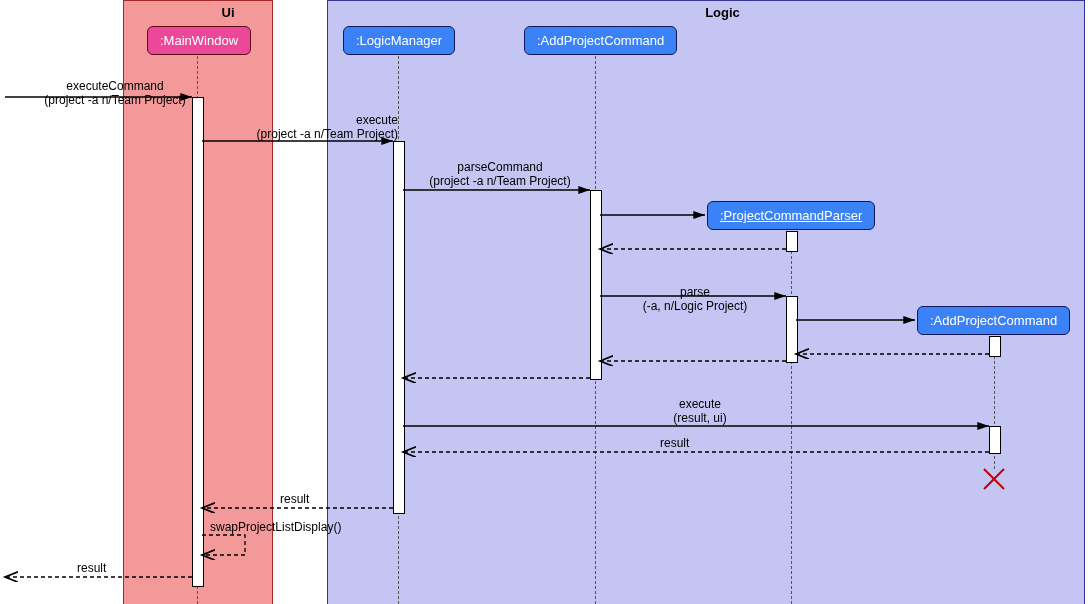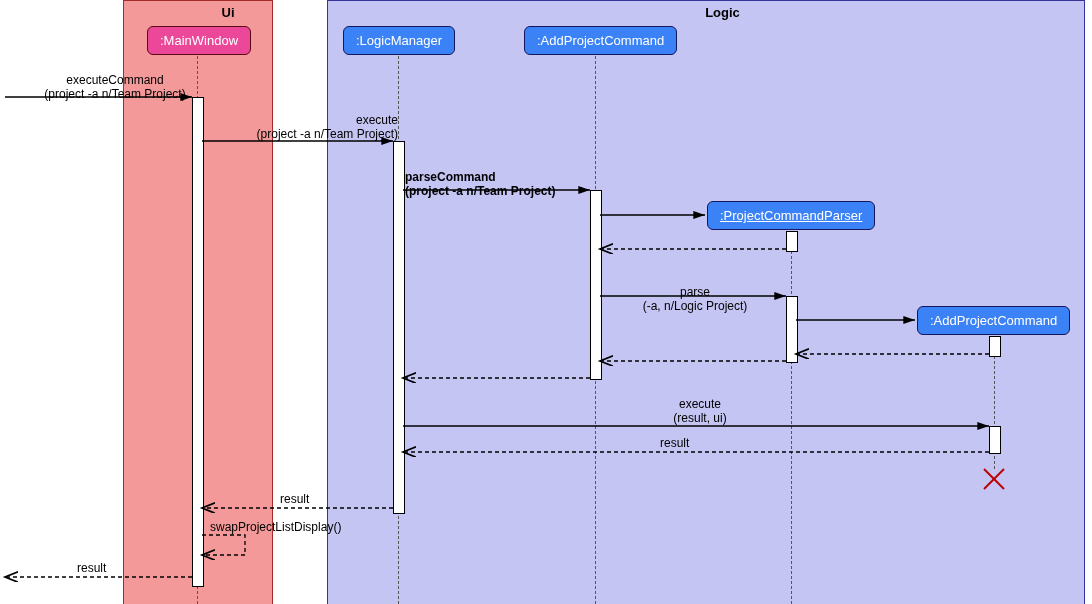--- a/index.html
+++ b/index.html
@@ -91,29 +91,29 @@
 <div class="lifeline" style="left:994px; top:336px; height:133px;"></div>
 
 <div class="activation" style="left:192px; top:97px; width:10px; height:488px;"></div>
 <div class="activation" style="left:393px; top:141px; height:371px; width:10px;"></div>
 <div class="activation" style="left:590px; top:190px; height:188px; width:10px;"></div>
 <div class="activation" style="left:786px; top:231px; height:19px; width:10px;"></div>
 <div class="activation" style="left:786px; top:296px; height:65px; width:10px;"></div>
 <div class="activation" style="left:989px; top:336px; height:19px; width:10px;"></div>
 <div class="activation" style="left:989px; top:426px; height:26px; width:10px;"></div>
 
-<div class="msg-label" style="left:30px; top:74px; width:170px;">
+<div class="msg-label" style="left:30px; top:80px; width:170px;">
   <span>executeCommand</span><br>
   <span>(project -a n/Team Project)</span>
 </div>
 <div class="msg-label" style="left:208px; top:114px; width:190px; text-align:right;">
   <span>execute</span><br>
   <span>(project -a n/Team Project)</span>
 </div>
-<div class="msg-label" style="left:405px; top:171px; width:190px; text-align:left;font-weight:bold;">
+<div class="msg-label" style="left:405px; top:161px; width:190px; text-align:center;">
   <span>parseCommand</span><br>
   <span>(project -a n/Team Project)</span>
 </div>
 <div class="msg-label" style="left:605px; top:268px; width:180px; text-align:center;margin-top:18px;">
   <span>parse</span><br>
   <span>(-a, n/Logic Project)</span>
 </div>
 <div class="msg-label" style="left:620px; top:398px; width:160px; text-align:center;">
   <span>execute</span><br>
   <span>(result, ui)</span>

